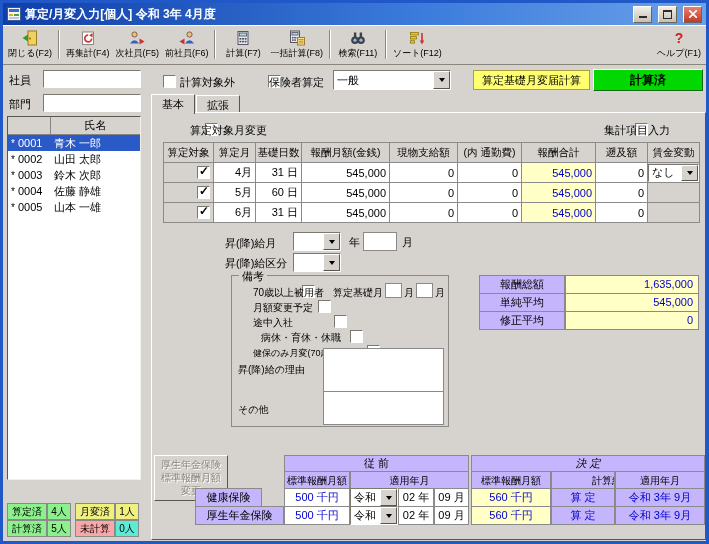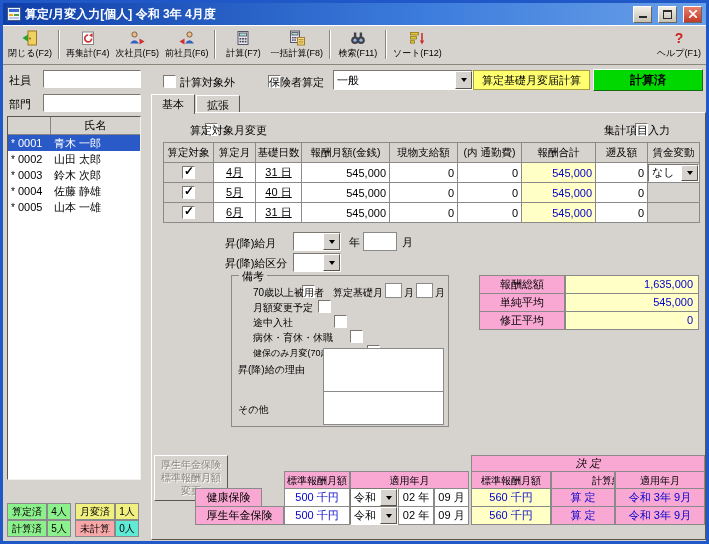--- a/index.html
+++ b/index.html
@@ -45,24 +45,24 @@
   .lb-row.sel{background:#2a5ac8;color:#fff;}
   .st{position:absolute;height:17px;line-height:15px;text-align:center;font-size:10px;border:1px solid #8a8a8a;box-sizing:border-box;}
   
   table.grid{position:absolute;border-collapse:collapse;table-layout:fixed;font-size:11px;}
   .grid th,.grid td{border:1px solid #8a8a8a;height:19px;padding:0 3px;overflow:hidden;white-space:nowrap;font-weight:normal;}
   .grid th{background:#d6d3ce;text-align:center;padding:0 1px;font-size:10.5px;}
   .grid td.w{background:#fff;}
   .grid td.r{background:#fff;text-align:right;}
   .grid td.y{background:#ffffc6;color:#0000cc;text-align:right;}
   .grid td.g{background:#d6d3ce;}
-  .grid td.c{text-align:center;text-decoration:underline;}
+  .grid td.c{text-align:right;}
   .frame{position:absolute;border:1px solid #8a8a8a;box-sizing:border-box;}
   .legend{position:absolute;background:#d6d3ce;padding:0 3px;font-size:11px;}
-  .boxcell{position:absolute;box-sizing:border-box;border:1px solid #8a8a8a;background:#f9a8d4;text-align:center;font-size:11px;line-height:17px;overflow:hidden;white-space:nowrap;}
+  .boxcell{position:absolute;box-sizing:border-box;border:1px solid #8a8a8a;background:#c4b5fd;text-align:center;font-size:11px;line-height:17px;overflow:hidden;white-space:nowrap;}
   .vy{background:#ffffc6;color:#0000cc;text-align:right;padding-right:5px;}
   .vw{background:#fff;color:#0000cc;}
   .blue{color:#0000cc;}
   .banner{background:#ffff70;border:1px solid #a8a040;text-align:center;line-height:18px;}
   .greenbtn{background:#00d800;border:1px solid;border-color:#fff #166a16 #166a16 #fff;font-weight:bold;font-size:12px;text-align:center;line-height:20px;}
   .disbtn{background:#d6d3ce;border:1px solid;border-color:#fff #5a564c #5a564c #fff;color:#8a867c;
           font-size:10px;text-align:center;line-height:13px;padding:2px 4px;text-shadow:1px 1px 0 #fff;}
   .sm{font-size:10px;}
   .xs{font-size:9px;}
   .whitebox{position:absolute;background:#fff;border:1px solid #8a8a8a;box-sizing:border-box;}
@@ -250,21 +250,21 @@
   <span class="st" style="left:44px;top:517px;width:24px;background:#8cf08c;">5人</span>
   <span class="st" style="left:72px;top:517px;width:40px;background:#f8a8a8;">未計算</span>
   <span class="st" style="left:112px;top:517px;width:24px;background:#5eead4;">0人</span>
 
   
   <span class="abs cb" style="left:160px;top:71px;"></span>
   <span class="abs lbl" style="left:177px;top:72px;">計算対象外</span>
   <span class="abs cb" style="left:249px;top:71px;"></span>
   <span class="abs lbl" style="left:266px;top:72px;">保険者算定</span>
 
-  <div class="abs combo" style="left:330px;top:67px;width:140px;height:20px;">
+  <div class="abs combo" style="left:330px;top:67px;width:118px;height:20px;">
     <span class="val">一般</span>
     <span class="dbtn">
         <span class="dar"></span>
       </span>
   </div>
   <div class="abs banner" style="left:470px;top:67px;width:117px;height:20px;">算定基礎月変届計算</div>
   <div class="abs greenbtn" style="left:590px;top:66px;width:110px;height:22px;">計算済</div>
 
   
   <div class="tab active" style="left:148px;top:91px;width:44px;height:20px;">基本</div>
@@ -315,21 +315,21 @@
               <span class="val">なし</span>
               <span class="dbtn">
                 <span class="dar"></span>
               </span>
             </span>
           </td>
     </tr>
     <tr>
       <td class="g c"><span class="cb checked" style="position:relative;"></span></td>
       <td class="w c">5月</td>
-      <td class="w c"><span>40</span> <span>日</span></td>
+      <td class="w c"><span>60</span> <span>日</span></td>
       <td class="r">545,000</td>
       <td class="r">0</td>
       <td class="r">0</td>
       <td class="y">545,000</td>
       <td class="r">0</td>
       <td class="g"></td>
     </tr>
     <tr>
       <td class="g c"><span class="cb checked" style="position:relative;"></span></td>
       <td class="w c">6月</td>
@@ -368,21 +368,21 @@
   <div class="frame" style="left:228px;top:272px;width:218px;height:152px;"></div>
   <span class="legend" style="left:236px;top:266px;">備考</span>
 
   <span class="abs cb" style="left:235px;top:281px;"></span>
   <span class="abs lbl sm" style="left:250px;top:283px;">70歳以上被用者</span>
   <span class="abs cb" style="left:235px;top:296px;"></span>
   <span class="abs lbl sm" style="left:250px;top:298px;">月額変更予定</span>
   <span class="abs cb" style="left:235px;top:311px;"></span>
   <span class="abs lbl sm" style="left:250px;top:313px;">途中入社</span>
   <span class="abs cb" style="left:235px;top:326px;"></span>
-  <span class="abs lbl sm" style="left:250px;top:328px;">病休・育休・休職</span>
+  <span class="abs lbl sm" style="left:258px;top:328px;">病休・育休・休職</span>
   <span class="abs cb" style="left:235px;top:341px;"></span>
   <span class="abs lbl xs" style="left:250px;top:344px;">健保のみ月変(70歳到達時の契約変更)</span>
 
   <span class="abs lbl sm" style="left:330px;top:283px;">算定基礎月</span>
   <div class="abs whitebox" style="left:382px;top:280px;width:17px;height:15px;"></div>
   <span class="abs lbl sm" style="left:401px;top:283px;">月</span>
   <div class="abs whitebox" style="left:413px;top:280px;width:17px;height:15px;"></div>
   <span class="abs lbl sm" style="left:432px;top:283px;">月</span>
 
   <span class="abs lbl sm" style="left:235px;top:360px;">昇(降)給の理由</span>
@@ -394,20 +394,21 @@
   <div class="boxcell" style="left:476px;top:272px;width:86px;height:19px;">報酬総額</div>
   <div class="boxcell vy" style="left:562px;top:272px;width:134px;height:19px;">1,635,000</div>
   <div class="boxcell" style="left:476px;top:290px;width:86px;height:19px;">単純平均</div>
   <div class="boxcell vy" style="left:562px;top:290px;width:134px;height:19px;">545,000</div>
   <div class="boxcell" style="left:476px;top:308px;width:86px;height:19px;">修正平均</div>
   <div class="boxcell vy" style="left:562px;top:308px;width:134px;height:19px;">0</div>
 
   
   <div class="abs disbtn" style="left:151px;top:452px;width:74px;height:46px;">厚生年金保険標準報酬月額変更</div>
 
+  <div class="boxcell" style="left:281px;top:452px;width:185px;height:17px;line-height:15px;">従 前</div>
   <div class="boxcell" style="left:468px;top:452px;width:234px;height:17px;line-height:15px;font-style:italic;">決 定</div>
 
   <div class="boxcell sm" style="left:281px;top:468px;width:66px;height:18px;">標準報酬月額</div>
   <div class="boxcell sm" style="left:347px;top:468px;width:119px;height:18px;">適用年月</div>
   <div class="boxcell sm" style="left:468px;top:468px;width:80px;height:18px;">標準報酬月額</div>
   <div class="boxcell sm" style="left:548px;top:468px;width:64px;height:18px;padding-left:40px;">計算結果</div>
   <div class="boxcell sm" style="left:612px;top:468px;width:90px;height:18px;">適用年月</div>
 
   
   <div class="boxcell" style="left:192px;top:485px;width:67px;height:19px;">健康保険</div>

